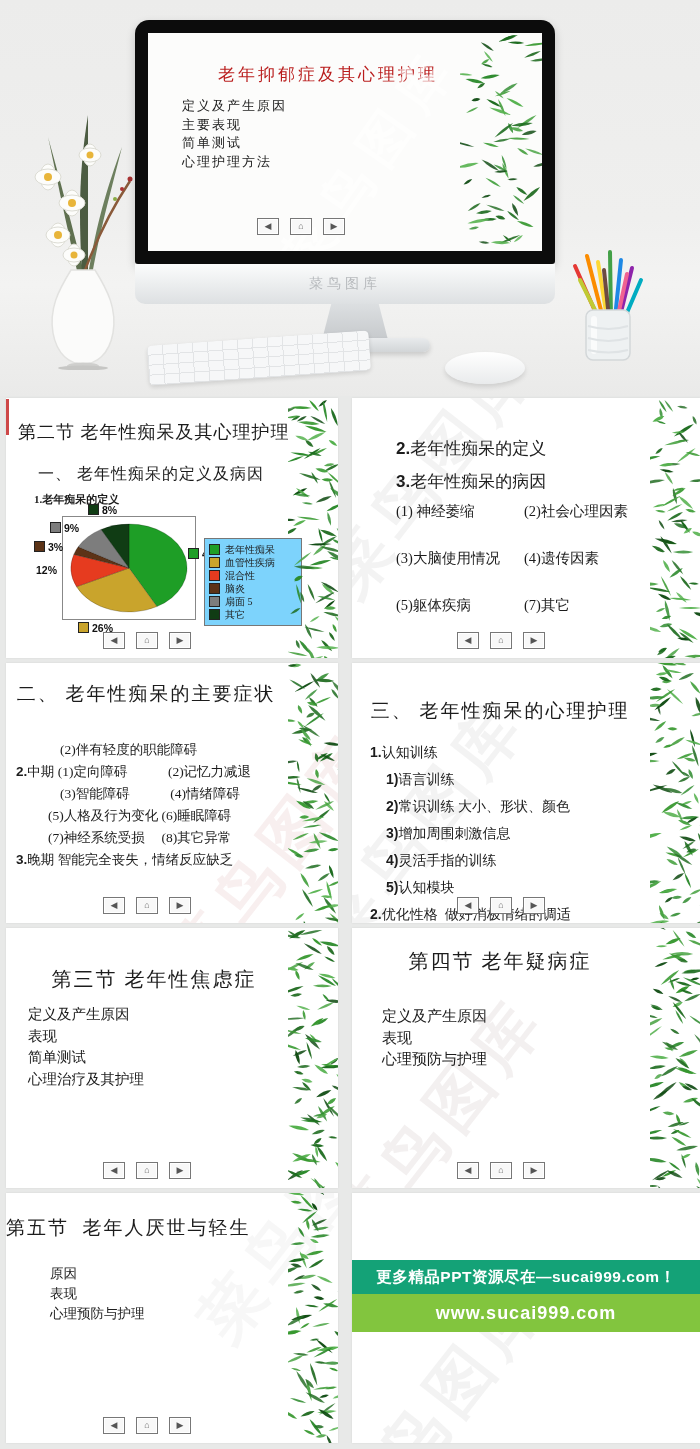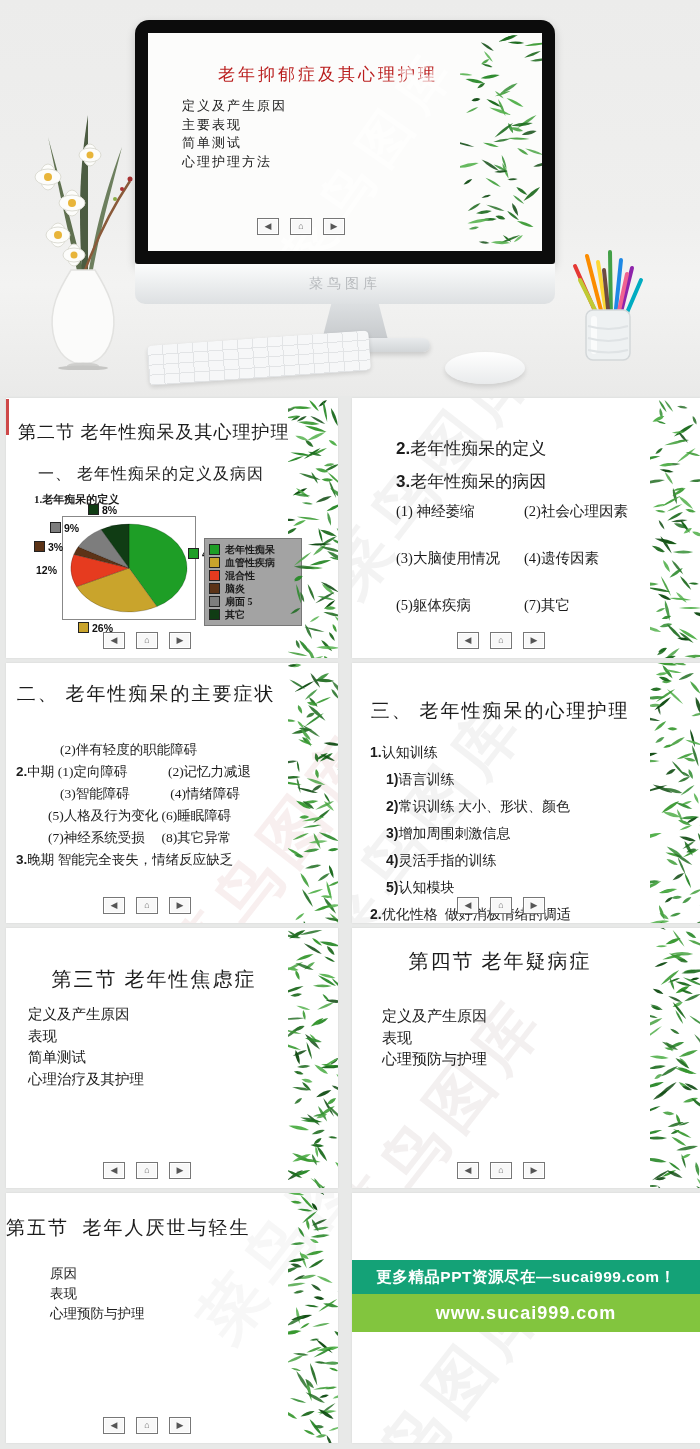--- a/index.html
+++ b/index.html
@@ -32,21 +32,21 @@
   .red-mark{position:absolute;left:0;top:1px;width:3px;height:36px;background:#c62828;opacity:.85;}
   
   .c1 .sec-title{position:absolute;left:12px;top:22px;font-size:18px;letter-spacing:1px;font-family:"Liberation Serif",serif;}
   .c1 .sub-title{position:absolute;left:32px;top:66px;font-size:16px;letter-spacing:1px;font-family:"Liberation Serif",serif;}
   .c1 .chart-note{position:absolute;left:28px;top:94px;font-size:11px;font-weight:bold;font-family:"Liberation Serif",serif;}
   .plot{position:absolute;left:56px;top:118px;width:132px;height:102px;border:1px solid #888;background:#fff;}
   .plab{position:absolute;font-size:10.5px;font-weight:bold;color:#111;white-space:nowrap;}
   .sw{display:inline-block;width:9px;height:9px;border:1px solid #222;margin-right:3px;vertical-align:-1px;}
   .lab42{left:182px;top:150px;} .lab26{left:72px;top:224px;} .lab12{left:30px;top:166px;}
   .lab3{left:28px;top:143px;} .lab9{left:44px;top:124px;} .lab8{left:82px;top:106px;}
-  .lg-box{position:absolute;left:198px;top:140px;width:88px;border:1px solid #777;background:#a3a3a3;padding:4px;font-size:10px;line-height:13px;font-weight:bold;font-family:"Liberation Serif",serif;}
+  .lg-box{position:absolute;left:198px;top:140px;width:88px;border:1px solid #777;background:#7dd3fc;padding:4px;font-size:10px;line-height:13px;font-weight:normal;font-family:"Liberation Serif",serif;}
   .lg-item{display:flex;align-items:center;gap:2px;white-space:nowrap;}
   
   .c2 .s2-heads{position:absolute;left:44px;top:34px;font-size:17px;line-height:33px;font-family:"Liberation Serif",serif;}
   .c2 .s2-causes{position:absolute;left:44px;top:104px;display:grid;grid-template-columns:128px auto;row-gap:28px;font-size:14.5px;font-family:"Liberation Serif",serif;}
   .num{font-family:"Liberation Sans",sans-serif;font-weight:bold;}
   
   .c3 .sl-title{position:absolute;left:0;right:52px;top:18px;text-align:center;font-size:19px;letter-spacing:2px;font-family:"Liberation Serif",serif;}
   .c3 .lines{position:absolute;left:10px;top:76px;right:52px;font-size:13.5px;line-height:22px;font-family:"Liberation Serif",serif;}
   .line .t{white-space:pre;}
   .c3 .ind1{padding-left:32px;} .c3 .ind2{padding-left:44px;}

